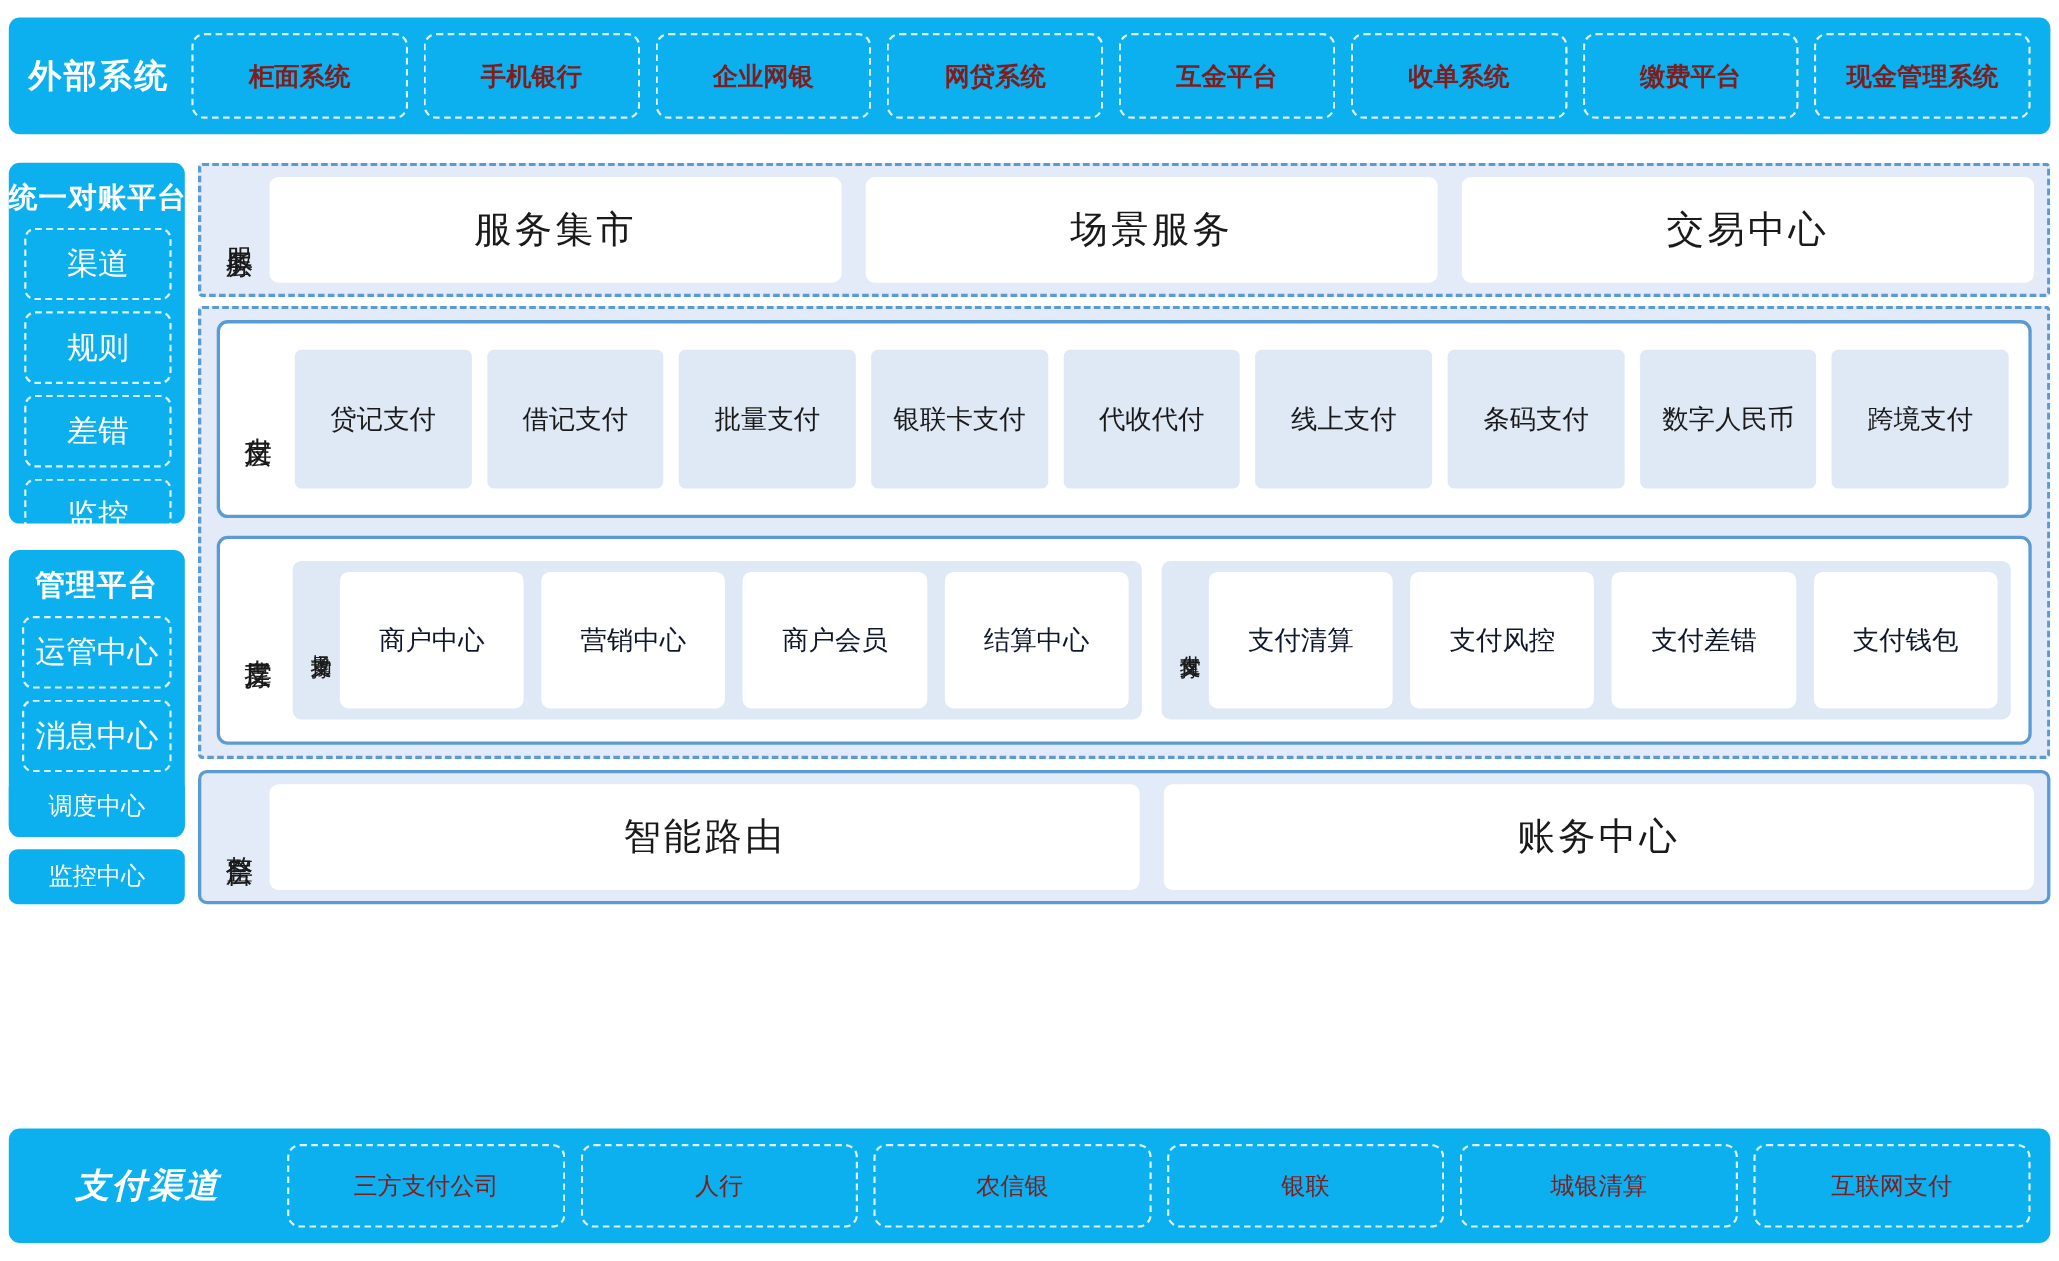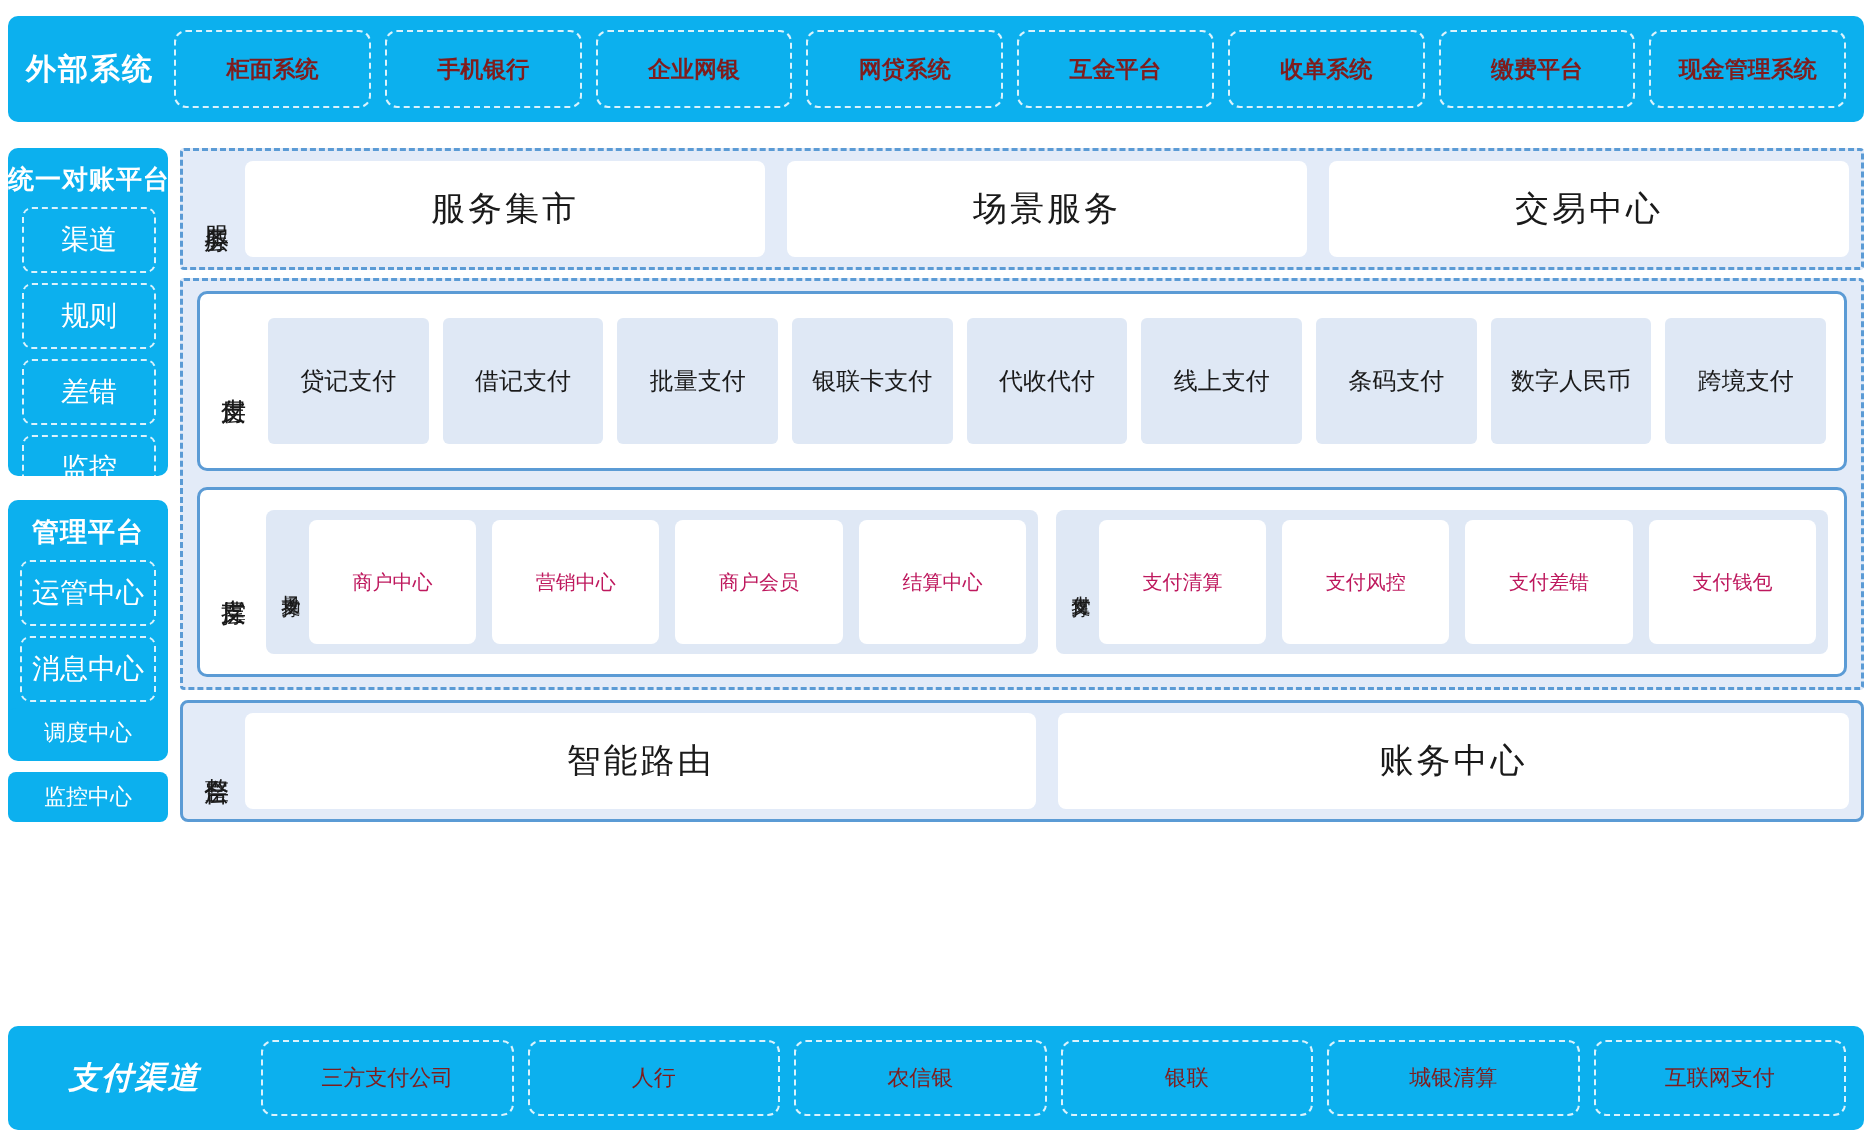--- a/index.html
+++ b/index.html
@@ -274,22 +274,22 @@
     gap: 16px;
     height: 100%;
   }
   .sub-card {
     flex: 1 1 0;
     background: #ffffff;
     border-radius: 8px;
     display: flex;
     align-items: center;
     justify-content: center;
-    font-size: 20px;
-    color: #be185d;
+    font-size: 24px;
+    color: #0f172a;
     box-sizing: border-box;
     white-space: nowrap;
   }
 </style>
 </head>
 <body>
 
 <div class="page">
 
   <div class="bluebar" id="external-systems">

